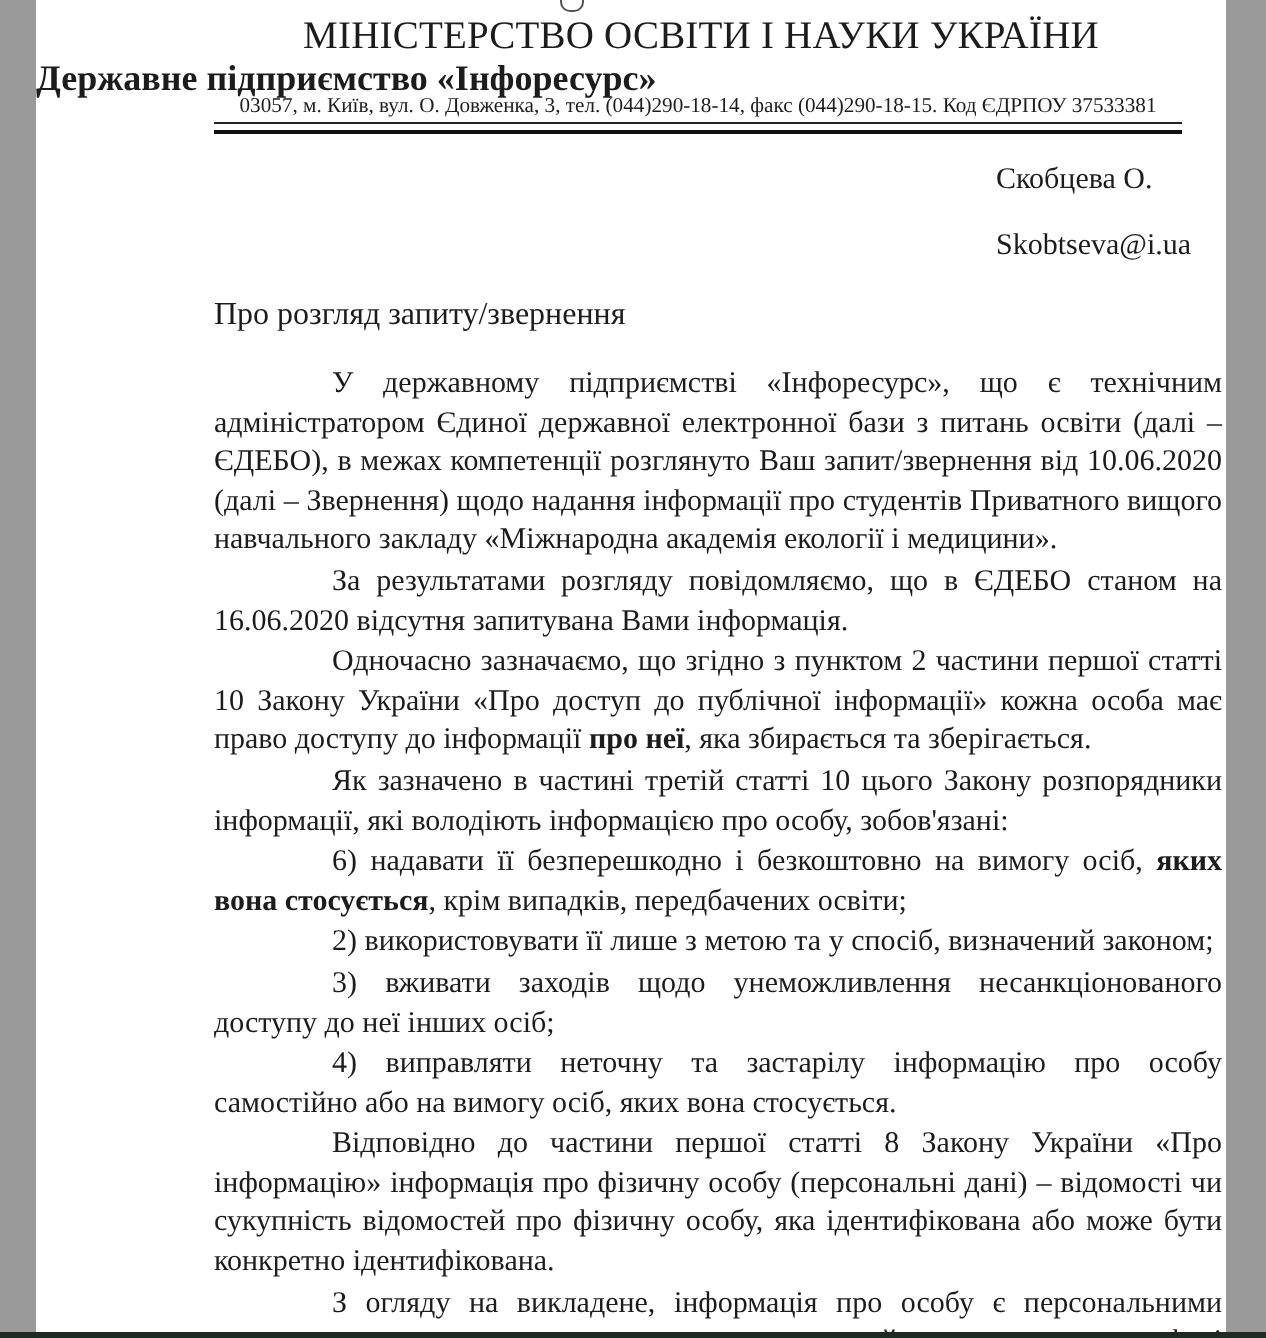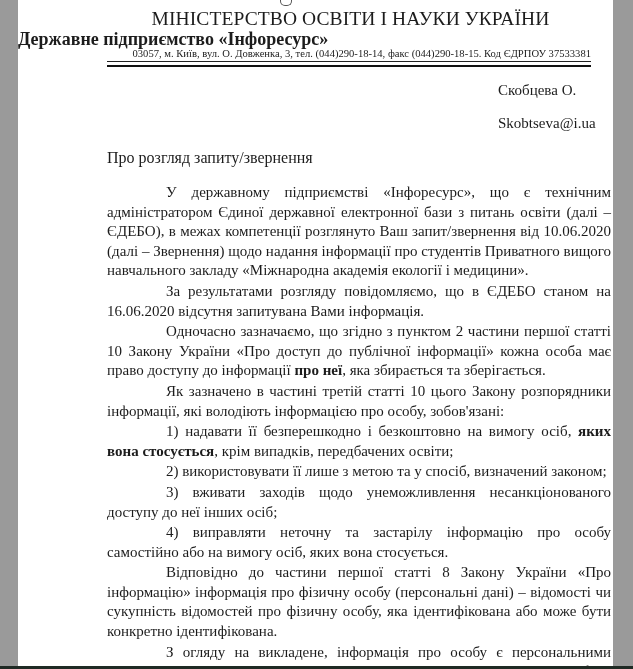--- a/index.html
+++ b/index.html
@@ -21,21 +21,21 @@
     }
     .h-ministry {
       position: absolute; left: 0; width: 595px; top: 8px; text-align: center;
       font-size: 19.5px; letter-spacing: 0.1px; line-height: 22px; padding-left: 35px;
     }
     .h-company {
       position: absolute; left: 0; width: 595px; top: 28px; 
       font-size: 18px; font-weight: bold; line-height: 22px;
     }
     .h-address {
-      position: absolute; left: 89px; top: 48px; width: 484px; text-align: right;
+      position: absolute; left: 89px; top: 48px; width: 484px; text-align: center;
       font-size: 10.6px; line-height: 12px; white-space: nowrap;
     }
     .h-rule {
       position: absolute; left: 89px; top: 61px; width: 484px; height: 3px;
       border-top: 1px solid #222; border-bottom: 2px solid #111;
     }
     .recipient {
       position: absolute; left: 480px; font-size: 15px; line-height: 18px;
     }
     .subject {
@@ -62,21 +62,21 @@
   <div class="recipient" style="top:81px">Скобцева О.</div>
   <div class="recipient" style="top:114px">Skobtseva@i.ua</div>
 
   <div class="subject">Про розгляд запиту/звернення</div>
 
   <div class="body">
     <p>У державному підприємстві «Інфоресурс», що є технічним адміністратором Єдиної державної електронної бази з питань освіти (далі – ЄДЕБО), в межах компетенції розглянуто Ваш запит/звернення від 10.06.2020 (далі – Звернення) щодо надання інформації про студентів Приватного вищого навчального закладу «Міжнародна академія екології і медицини».</p>
     <p class="gap">За результатами розгляду повідомляємо, що в ЄДЕБО станом на 16.06.2020 відсутня запитувана Вами інформація.</p>
     <p class="gap"><span>Одночасно зазначаємо, що згідно з пунктом 2 частини першої статті 10 Закону України «Про доступ до публічної інформації» кожна особа має право доступу до інформації </span><b>про неї</b><span>, яка збирається та зберігається.</span></p>
     <p class="gap">Як зазначено в частині третій статті 10 цього Закону розпорядники інформації, які володіють інформацією про особу, зобов'язані:</p>
-    <p class="gap"><span>1) надавати її безперешкодно і безкоштовно на вимогу осіб, </span><b>яких вона стосується</b><span>, крім випадків, передбачених освіти;</span></p>
+    <p class="gap"><span>6) надавати її безперешкодно і безкоштовно на вимогу осіб, </span><b>яких вона стосується</b><span>, крім випадків, передбачених освіти;</span></p>
     <p class="gap">2) використовувати її лише з метою та у спосіб, визначений законом;</p>
     <p class="gap">3) вживати заходів щодо унеможливлення несанкціонованого доступу до неї інших осіб;</p>
     <p class="gap">4) виправляти неточну та застарілу інформацію про особу самостійно або на вимогу осіб, яких вона стосується.</p>
     <p class="gap">Відповідно до частини першої статті 8 Закону України «Про інформацію» інформація про фізичну особу (персональні дані) – відомості чи сукупність відомостей про фізичну особу, яка ідентифікована або може бути конкретно ідентифікована.</p>
     <p class="gap">З огляду на викладене, інформація про особу є персональними даними, порядок поширення яких регламентований законодавством у сфері захисту персональних даних.</p>
   </div>
 </div>
 <div class="bottom-bar"></div>
 
 </body></html>

